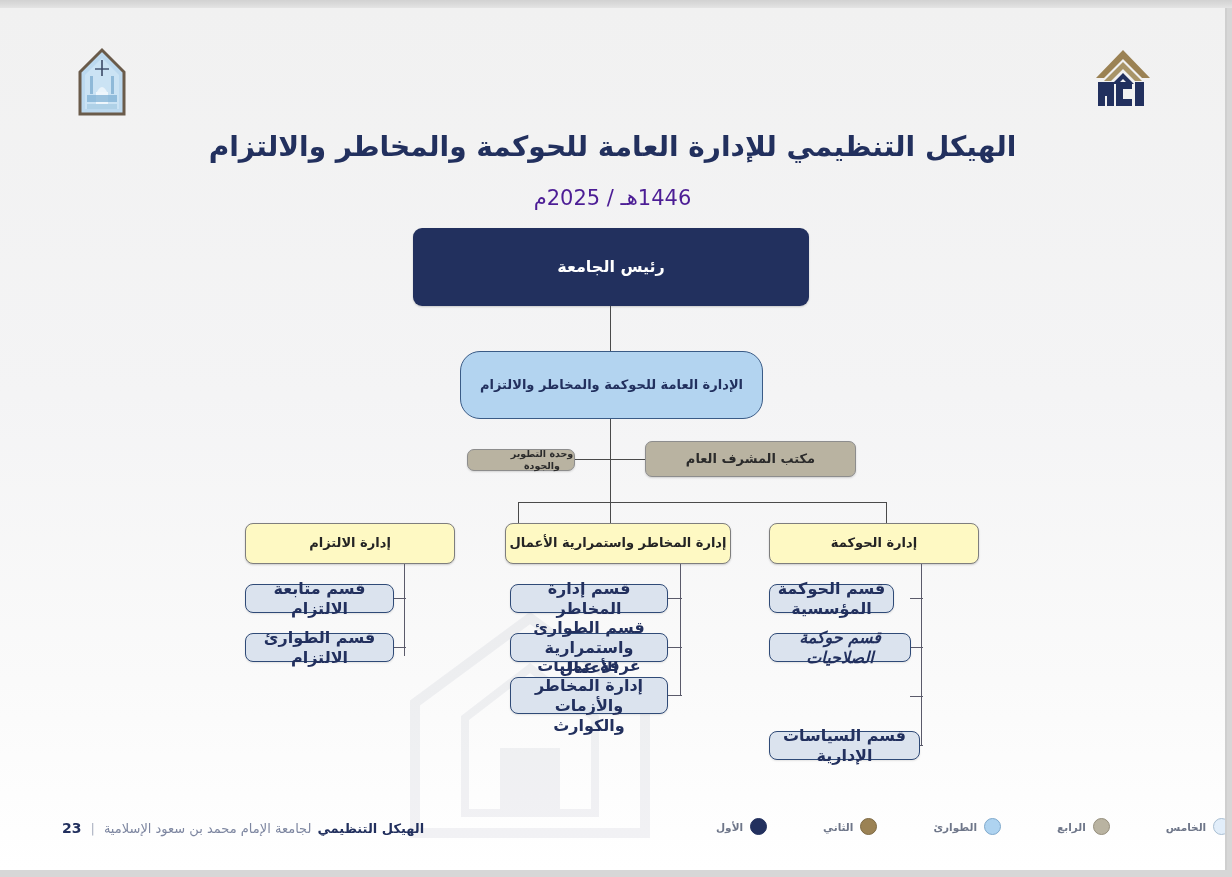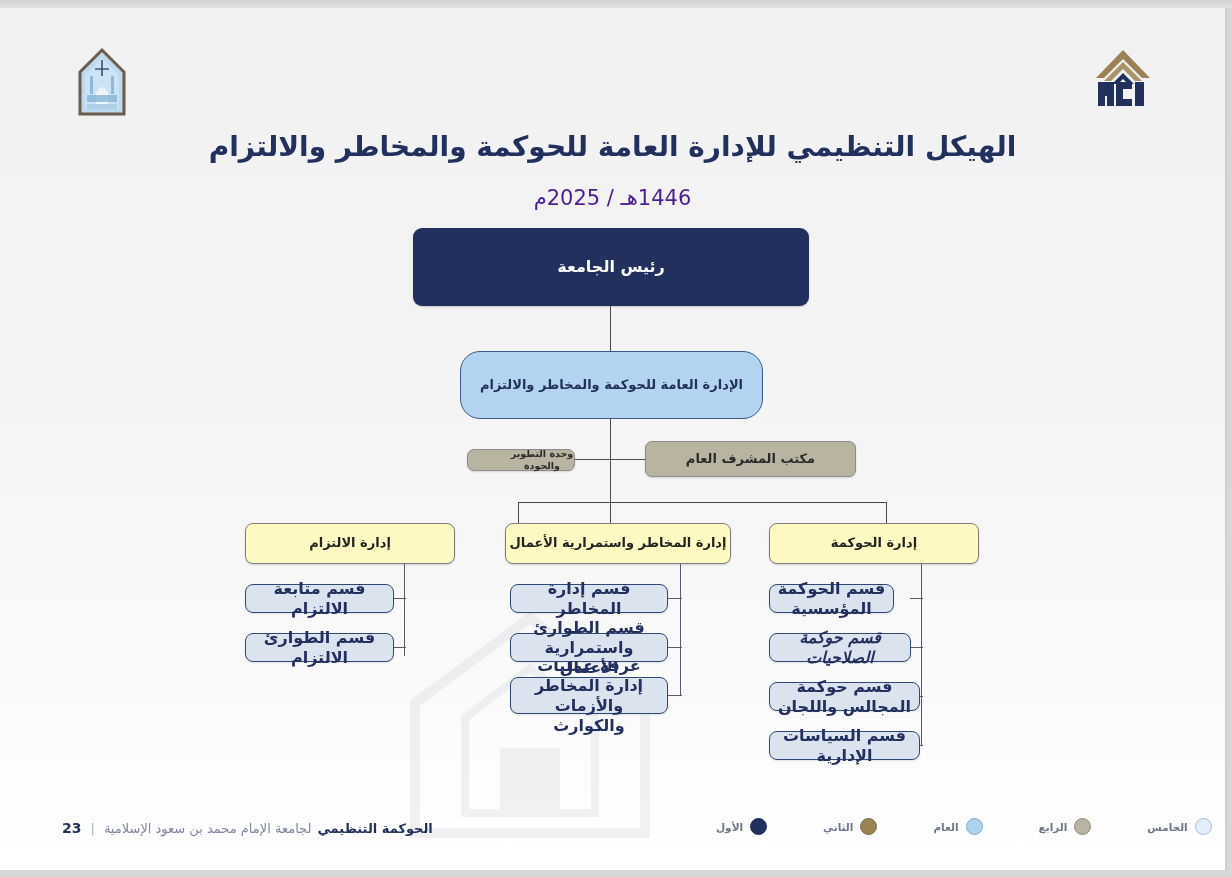--- a/index.html
+++ b/index.html
@@ -320,44 +320,43 @@
       <div class="node sub" style="left:510px; top:625px; width:158px; height:29px;">قسم الطوارئ واستمرارية الأعمال</div>
 
       <div class="node dept" style="left:769px; top:515px; width:210px; height:41px;">إدارة الحوكمة</div>
       <div class="line v thin" style="left:921px; top:556px; height:182px;"></div>
       <div class="line h thin" style="left:910px; top:590px; width:13px;"></div>
       <div class="line h thin" style="left:910px; top:639px; width:13px;"></div>
       <div class="line h thin" style="left:910px; top:688px; width:13px;"></div>
       <div class="line h thin" style="left:910px; top:737px; width:13px;"></div>
       <div class="node sub" style="left:769px; top:576px; width:125px; height:29px;">قسم الحوكمة المؤسسية</div>
       <div class="node sub" style="left:769px; top:625px; width:142px; height:29px;font-style:italic;">قسم حوكمة الصلاحيات</div>
-      <div class="node sub" style="left:769px; top:674px; width:151px; height:29px;">قسم حوكمة المجالس واللجان</div>
       <div class="node sub" style="left:769px; top:723px; width:151px; height:29px;">قسم السياسات الإدارية</div>
 
     </div>
 
     <div id="footer-left">
-      <span class="f-bold">الحوكمة التنظيمي</span>
+      <span class="f-bold">الهيكل التنظيمي</span>
       <span class="f-light">لجامعة الإمام محمد بن سعود الإسلامية</span>
       <span class="f-sep">|</span>
       <span class="f-page">23</span>
     </div>
 
     <div id="legend">
       <div class="legend-item">
         <span class="legend-dot" style="background:#22305e; border-color:#22305e;"></span>
         <span class="legend-label">الأول</span>
       </div>
       <div class="legend-item">
         <span class="legend-dot" style="background:#9b8254; border-color:#7e6a44;"></span>
         <span class="legend-label">الثاني</span>
       </div>
       <div class="legend-item">
         <span class="legend-dot" style="background:#aed3f0; border-color:#7fa9cc;"></span>
-        <span class="legend-label">العام</span>
+        <span class="legend-label">الطوارئ</span>
       </div>
       <div class="legend-item">
         <span class="legend-dot" style="background:#b9b3a1; border-color:#958e7c;"></span>
         <span class="legend-label">الرابع</span>
       </div>
       <div class="legend-item">
         <span class="legend-dot" style="background:#e2eefa; border-color:#a8bed2;"></span>
         <span class="legend-label">الخامس</span>
       </div>
       <div class="legend-item">

